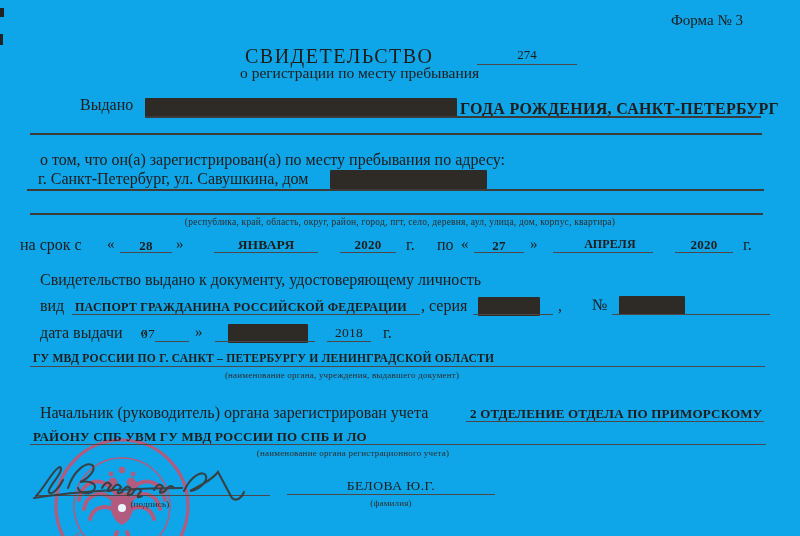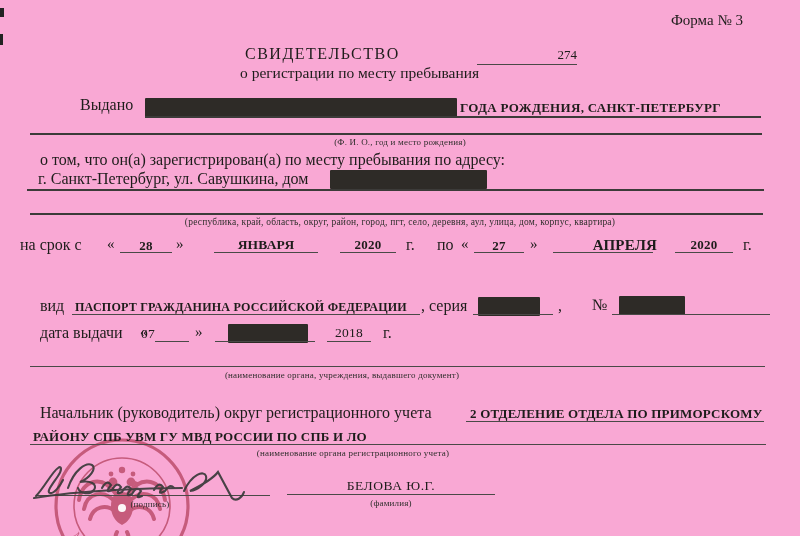--- a/index.html
+++ b/index.html
@@ -1,18 +1,18 @@
 <!DOCTYPE html>
 <html><head>
 <meta charset="utf-8">
 <style>
   html,body{margin:0;padding:0;background:#e8e8e8;}
   #page{
     position:relative;width:800px;height:536px;margin:0 auto;
-    background:#f9a8d4;overflow:hidden;
+    background:#0ea5e9;overflow:hidden;
     font-family:"Liberation Serif","DejaVu Serif",serif;
     color:#1e1d1b;
   }
   .abs{position:absolute;white-space:nowrap;}
   .body-text{font-size:16px;}
   .caption{font-size:9px;color:#2f2e2c;text-align:center;letter-spacing:.2px;}
   .fill{font-weight:700;font-size:13px;letter-spacing:.2px;}
   .cond{transform:scaleX(.93);transform-origin:0 50%;display:inline-block;}
   .uline{border-bottom:1.6px solid #4a4947;height:0;}
   .uline-dark{border-bottom:2px solid #3c3b39;height:0;}
@@ -25,32 +25,31 @@
 </head>
 <body>
 
 <div id="page">
 
   <div class="edge-mark" style="top:8px;width:4px;height:9px;"></div>
   <div class="edge-mark" style="top:34px;width:3px;height:11px;"></div>
 
   <div class="abs" style="top:12px;left:671px;font-size:15px;">Форма № 3</div>
 
-  <div class="abs" style="top:45px;left:245px;font-size:16px;letter-spacing:1.5px;">СВИДЕТЕЛЬСТВО</div>
-  <div class="abs" style="top:47px;left:477px;width:100px;text-align:right;font-size:13px;">274</div>
+  <div class="abs" style="top:45px;left:245px;font-size:20px;letter-spacing:1.5px;">СВИДЕТЕЛЬСТВО</div>
+  <div class="abs" style="top:47px;left:477px;width:100px;text-align:center;font-size:13px;">274</div>
   <div class="abs uline" style="top:64px;left:477px;width:100px;"></div>
   <div class="abs" style="top:64px;left:240px;width:220px;text-align:center;font-size:15.5px;">о регистрации по месту пребывания</div>
 
   <div class="abs body-text" style="top:96px;left:80px;text-align:center;">Выдано</div>
   <div class="redact" style="top:98px;left:145px;width:312px;height:19px;"></div>
-  <div class="abs" style="top:100px;left:460px;font-size:13px;font-weight:700;letter-spacing:.3px;">ГОДА РОЖДЕНИЯ, САНКТ-ПЕТЕРБУРГ</div>
+  <div class="abs" style="top:100px;left:460px;font-size:16px;font-weight:700;letter-spacing:.3px;">ГОДА РОЖДЕНИЯ, САНКТ-ПЕТЕРБУРГ</div>
   <div class="abs uline-dark" style="top:116px;left:145px;width:616px;"></div>
 
   <div class="abs uline-dark" style="top:133px;left:30px;width:732px;"></div>
-  <div class="abs caption" style="top:137px;left:0;width:800px;">(Ф. И. О., год и место рождения)</div>
 
   <div class="abs body-text" style="top:170px;left:38px;">г. Санкт-Петербург, ул. Савушкина, дом</div>
 
   <div class="abs body-text" style="top:151px;left:40px;">о том, что он(а) зарегистрирован(а) по месту пребывания по адресу:</div>
   <div class="redact" style="top:170px;left:330px;width:157px;height:19px;"></div>
   <div class="abs uline-dark" style="top:189px;left:27px;width:737px;"></div>
 
   <div class="abs uline-dark" style="top:213px;left:30px;width:733px;"></div>
   <div class="abs caption" style="top:217px;left:0;width:800px;font-size:9.5px;">(республика, край, область, округ, район, город, пгт, село, деревня, аул, улица, дом, корпус, квартира)</div>
 
@@ -62,26 +61,27 @@
   <div class="abs fill ctr" style="top:237px;left:214px;width:104px;font-size:13.5px;">ЯНВАРЯ</div>
   <div class="abs uline" style="top:252px;left:214px;width:104px;"></div>
   <div class="abs fill ctr" style="top:237px;left:340px;width:56px;">2020</div>
   <div class="abs uline" style="top:252px;left:340px;width:56px;"></div>
   <div class="abs body-text" style="top:236px;left:406px;">г.</div>
   <div class="abs body-text" style="top:236px;left:437px;">по</div>
   <div class="abs quote" style="top:236px;left:461px;">«</div>
   <div class="abs fill ctr" style="top:238px;left:474px;width:50px;">27</div>
   <div class="abs uline" style="top:252px;left:474px;width:50px;"></div>
   <div class="abs quote" style="top:236px;left:530px;">»</div>
-  <div class="abs fill ctr" style="top:237px;left:575px;width:100px;font-size:15px;">АПРЕЛЯ</div>
+  <div class="abs fill ctr" style="top:237px;left:560px;width:100px;font-size:12px;">АПРЕЛЯ</div>
   <div class="abs uline" style="top:252px;left:553px;width:100px;"></div>
   <div class="abs fill ctr" style="top:237px;left:675px;width:58px;">2020</div>
   <div class="abs uline" style="top:252px;left:675px;width:58px;"></div>
   <div class="abs body-text" style="top:236px;left:743px;">г.</div>
 
+  <div class="abs body-text" style="top:271px;left:40px;">Свидетельство выдано к документу, удостоверяющему личность</div>
 
   <div class="abs body-text" style="top:297px;left:40px;">вид</div>
   <div class="abs fill ctr" style="top:299px;left:75px;width:343px;"><span class="cond" style="width:100%;">ПАСПОРТ ГРАЖДАНИНА РОССИЙСКОЙ ФЕДЕРАЦИИ</span></div>
   <div class="abs uline" style="top:314px;left:72px;width:348px;"></div>
   <div class="abs body-text" style="top:297px;left:421px;">, серия</div>
   <div class="redact" style="top:297px;left:478px;width:62px;height:19px;"></div>
   <div class="abs uline" style="top:314px;left:473px;width:80px;"></div>
   <div class="abs body-text" style="top:297px;left:558px;">,</div>
   <div class="abs body-text" style="top:296px;left:592px;">№</div>
   <div class="redact" style="top:296px;left:619px;width:66px;height:19px;"></div>
@@ -91,24 +91,25 @@
   <div class="abs quote" style="top:324px;left:140px;">«</div>
   <div class="abs fill ctr" style="top:326px;left:115px;width:66px;font-weight:400;font-size:13.5px;">07</div>
   <div class="abs uline" style="top:341px;left:155px;width:34px;"></div>
   <div class="abs quote" style="top:324px;left:195px;">»</div>
   <div class="redact" style="top:324px;left:228px;width:80px;height:19px;"></div>
   <div class="abs uline" style="top:341px;left:215px;width:100px;"></div>
   <div class="abs fill ctr" style="top:325px;left:327px;width:44px;font-weight:400;font-size:13.5px;">2018</div>
   <div class="abs uline" style="top:341px;left:327px;width:44px;"></div>
   <div class="abs body-text" style="top:324px;left:383px;">г.</div>
 
+  <div class="abs fill" style="top:351px;left:33px;font-size:12.5px;"><span class="cond">ГУ  МВД  РОССИИ  ПО  Г. САНКТ – ПЕТЕРБУРГУ  И  ЛЕНИНГРАДСКОЙ ОБЛАСТИ</span></div>
   <div class="abs uline" style="top:366px;left:30px;width:735px;"></div>
   <div class="abs caption" style="top:370px;left:0;width:684px;">(наименование органа, учреждения, выдавшего документ)</div>
 
-  <div class="abs body-text" style="top:404px;left:40px;">Начальник (руководитель) округ регистрационного учета</div>
+  <div class="abs body-text" style="top:404px;left:40px;">Начальник (руководитель) органа зарегистрирован учета</div>
   <div class="abs fill" style="top:406px;left:470px;">2 ОТДЕЛЕНИЕ ОТДЕЛА  ПО ПРИМОРСКОМУ</div>
   <div class="abs uline" style="top:421px;left:466px;width:298px;"></div>
   <div class="abs fill" style="top:429px;left:33px;z-index:3;">РАЙОНУ СПБ УВМ  ГУ  МВД РОССИИ  ПО СПБ  И  ЛО</div>
   <div class="abs uline" style="top:444px;left:30px;width:736px;z-index:3;"></div>
   <div class="abs caption" style="top:448px;left:0;width:706px;z-index:3;">(наименование органа регистрационного учета)</div>
 
   <svg class="abs" style="top:434px;left:50px;z-index:2;opacity:.92;" width="144" height="144" viewBox="-72 -72 144 144" xmlns="http://www.w3.org/2000/svg" xmlns:xlink="http://www.w3.org/1999/xlink">
     <defs>
       <path id="ringPath" d="M -48.5,29.5 A 56.8,56.8 0 1 1 -48.6,29.4"></path>
       <path id="botPath" d="M -31,35 A 47,47 0 0 0 31,35"></path>

